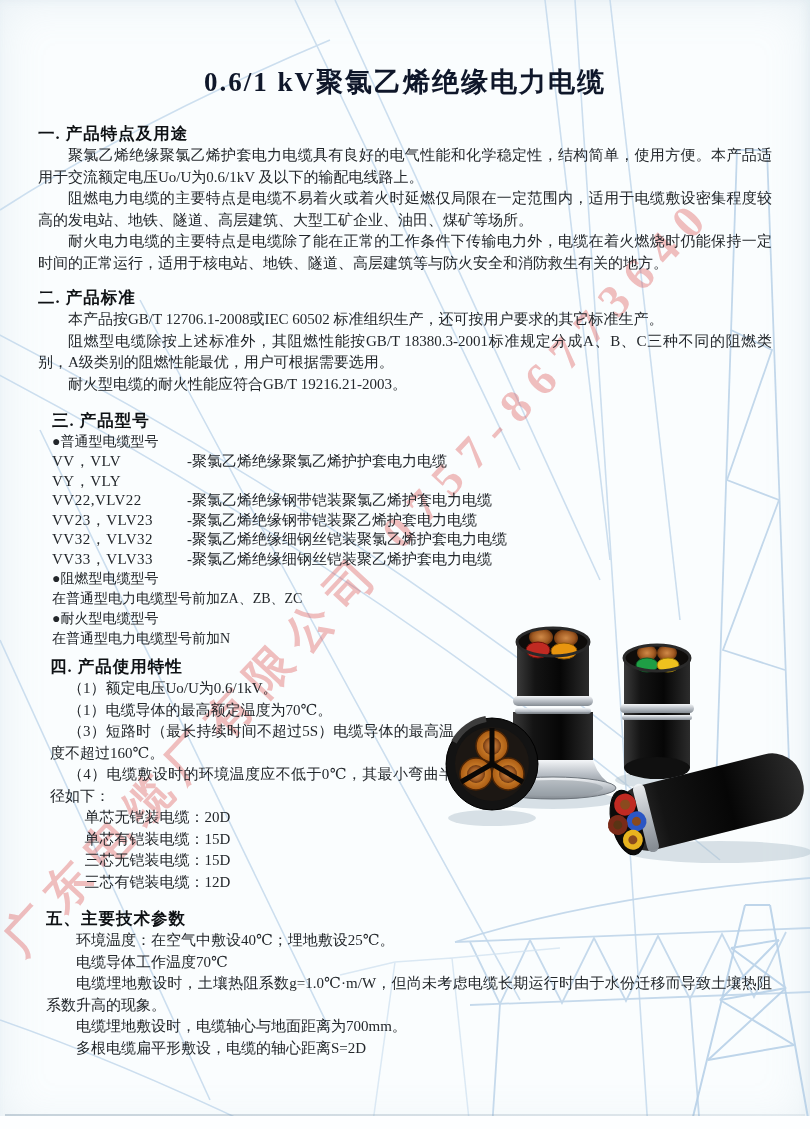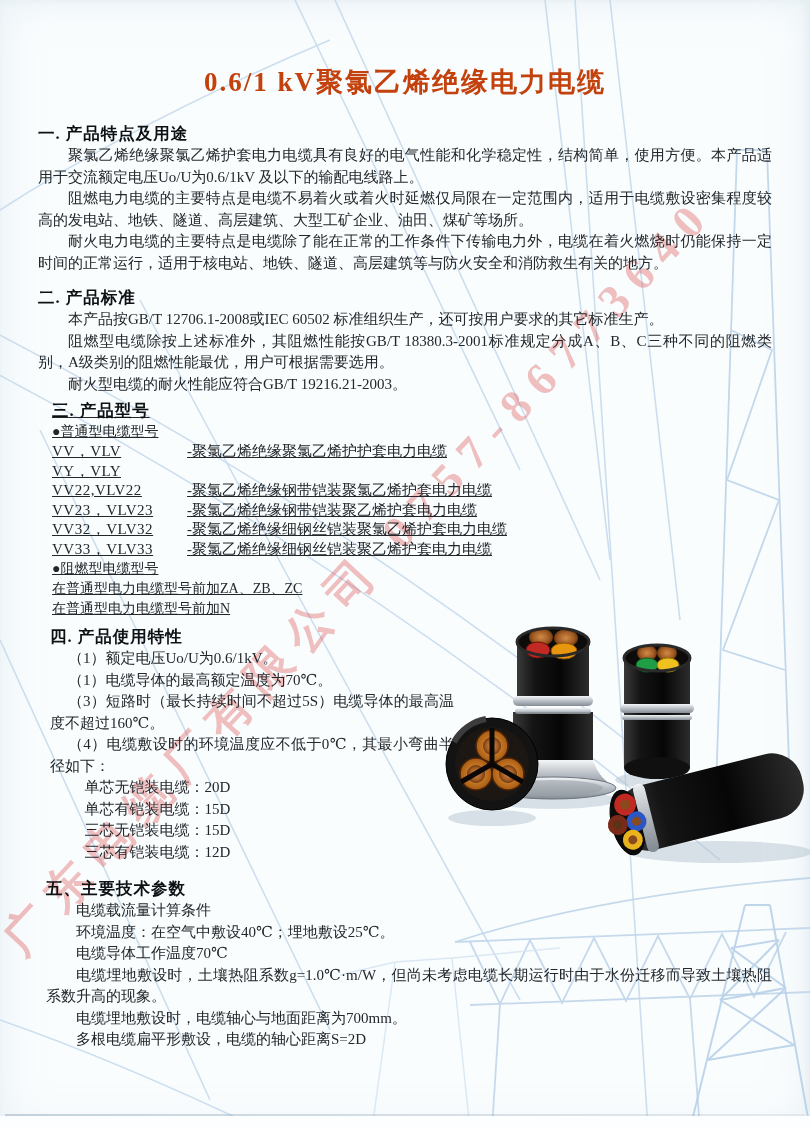--- a/index.html
+++ b/index.html
@@ -10,28 +10,28 @@
     font-family:"Liberation Serif","DejaVu Serif",serif;color:#23272b;
   }
   .bg-sketch{position:absolute;left:0;top:0;z-index:0;}
   .watermark{
     position:absolute;left:12px;top:916px;z-index:1;white-space:nowrap;
     transform:rotate(-47deg);transform-origin:0 50%;
     font-size:46px;font-weight:bold;letter-spacing:13px;
     color:rgba(221,86,86,.38);font-family:"Liberation Serif",serif;
   }
   .content{position:relative;z-index:2;padding:64px 38px 0 38px;}
-  .title{text-align:center;font-weight:bold;font-size:27px;letter-spacing:2px;color:#c2410c;}
+  .title{text-align:center;font-weight:bold;font-size:27px;letter-spacing:2px;color:#0f172a;}
   .subtitle{text-align:center;font-size:17px;letter-spacing:4px;margin-top:7px;color:#16191c;}
   .sec-head{font-weight:bold;font-size:16.5px;letter-spacing:1px;color:#0e1114;margin:0;}
   .body-text{font-size:15px;line-height:21.5px;text-align:justify;margin:0;}
   .indent2{text-indent:2em;}
   .sec1{margin-top:23px;}
   .sec2{margin-top:13px;}
-  .sec3{margin-top:5px;margin-left:14px;text-decoration:underline;}
+  .sec3{margin-top:15px;margin-left:14px;}
   .bullet-line{font-size:14px;line-height:20px;}
   .model-row{display:flex;font-size:15px;line-height:19.5px;align-items:center;}
   .model-code{width:135px;flex:none;letter-spacing:.5px;}
   .model-desc{flex:1;}
   .sec4{margin-top:7px;margin-left:12px;width:404px;}
   .sec4 .item{font-size:15px;line-height:21.5px;text-indent:1.2em;text-align:justify;margin:0;}
   .sec4 .bend{font-size:15px;line-height:21.5px;margin-left:2.3em;}
   .sec4 .note{font-size:15px;line-height:21.5px;margin-left:1.2em;}
   .sec5{margin-top:15px;margin-left:8px;}
   .sec5 .pline{font-size:15px;line-height:21.5px;text-indent:2em;text-align:justify;margin:0;}
@@ -125,38 +125,38 @@
       <div class="model-row">
         <span class="model-code">VV32，VLV32</span>
         <span class="model-desc">-聚氯乙烯绝缘细钢丝铠装聚氯乙烯护套电力电缆</span>
       </div>
       <div class="model-row">
         <span class="model-code">VV33，VLV33</span>
         <span class="model-desc">-聚氯乙烯绝缘细钢丝铠装聚乙烯护套电力电缆</span>
       </div>
       <div class="bullet-line">●阻燃型电缆型号</div>
       <div class="bullet-line">在普通型电力电缆型号前加ZA、ZB、ZC</div>
+      <div class="bullet-line">●耐火型电缆型号</div>
       <div class="bullet-line">在普通型电力电缆型号前加N</div>
     </div>
 
     <div class="sec4">
       <p class="sec-head">四. 产品使用特性</p>
       <p class="item">（1）额定电压Uo/U为0.6/1kV。</p>
       <p class="item">（1）电缆导体的最高额定温度为70℃。</p>
       <p class="item">（3）短路时（最长持续时间不超过5S）电缆导体的最高温度不超过160℃。</p>
       <p class="item">（4）电缆敷设时的环境温度应不低于0℃，其最小弯曲半径如下：</p>
       <div class="bend">单芯无铠装电缆：20D</div>
       <div class="bend">单芯有铠装电缆：15D</div>
       <div class="bend">三芯无铠装电缆：15D</div>
       <div class="bend">三芯有铠装电缆：12D</div>
     </div>
 
     <div class="sec5">
       <p class="sec-head">五、主要技术参数</p>
-      <p class="pline">电缆载流量计算条件</p>
       <p class="pline">环境温度：在空气中敷设40℃；埋地敷设25℃。</p>
       <p class="pline">电缆导体工作温度70℃</p>
       <p class="pline">电缆埋地敷设时，土壤热阻系数g=1.0℃·m/W，但尚未考虑电缆长期运行时由于水份迁移而导致土壤热阻系数升高的现象。</p>
       <p class="pline">电缆埋地敷设时，电缆轴心与地面距离为700mm。</p>
       <p class="pline">多根电缆扁平形敷设，电缆的轴心距离S=2D</p>
     </div>
 
   </div>
 
   <svg class="photo" width="392" height="286" viewBox="0 0 392 286">

